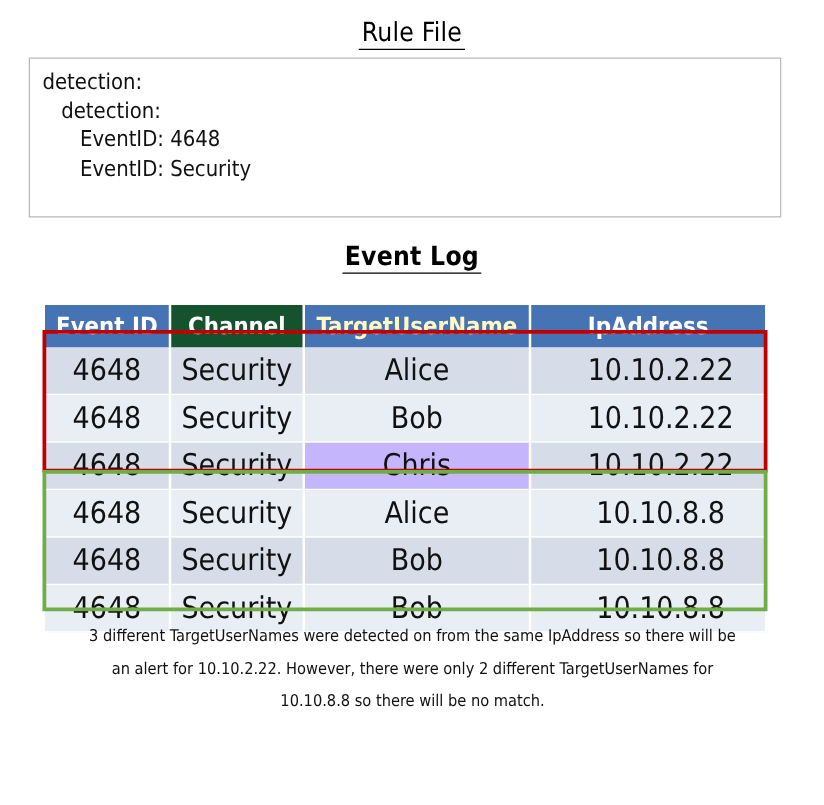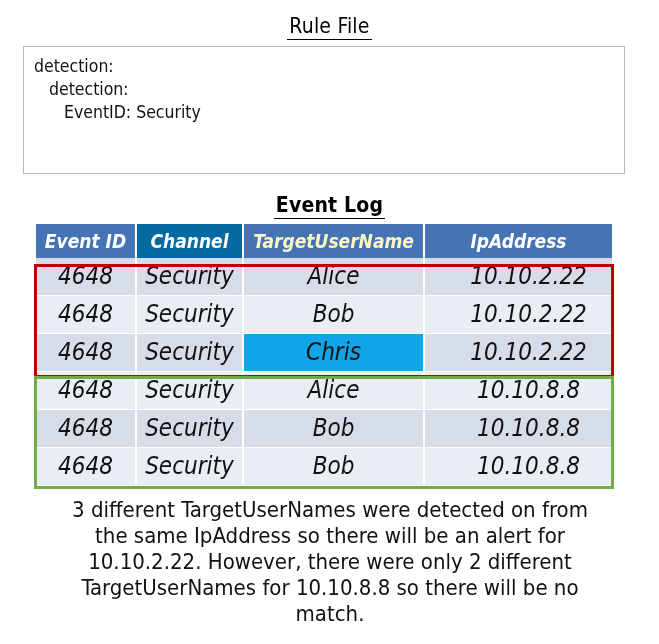--- a/index.html
+++ b/index.html
@@ -56,23 +56,22 @@
     font-size: 17.5px;
     line-height: 23.2px;
     white-space: pre;
     color: #111;
   }
 
   
   .table-wrap {
     position: absolute;
     left: 36px;
-    top: 224px;
+    top: 244px;
     width: 576px;
-    font-style: italic;
   }
   table.evlog {
     border-collapse: collapse;
     width: 576px;
     table-layout: fixed;
   }
   table.evlog th {
     background: #4573b4;
     color: #ffffff;
     font-size: 19px;
@@ -128,77 +127,78 @@
     border: 3px solid #70ad47;
   }
 
   
   .caption {
     position: absolute;
     left: 70px;
     top: 497px;
     width: 520px;
     text-align: center;
-    font-size: 22px;
+    font-size: 13px;
     line-height: 26px;
     color: #111;
   }
 </style>
 </head>
 <body>
 
 <div class="page">
 
   <div class="section-title" id="title-rule-file">
     <span>Rule File</span>
   </div>
 
   <div class="rule-box" style="border-color: rgb(185, 185, 185);">
     <div class="rule-line">detection:</div>
     <div class="rule-line">   detection:</div>
+    <div class="rule-line">      EventID: 4648</div>
     <div class="rule-line">      EventID: Security</div>
   </div>
 
   <div class="section-title" id="title-event-log">
     <span>Event Log</span>
   </div>
 
   <div class="table-wrap">
     <table class="evlog">
       <colgroup>
         <col class="col-eventid">
         <col class="col-channel">
         <col class="col-username">
         <col class="col-ipaddress">
       </colgroup>
       <thead>
         <tr>
           <th style="background: rgb(69, 115, 180); color: rgb(255, 255, 255);">Event ID</th>
-          <th style="background: #0369a1; color: rgb(255, 255, 255);">Channel</th>
+          <th style="background: #14532d; color: rgb(255, 255, 255);">Channel</th>
           <th style="background: rgb(69, 115, 180); color: #fef9c3;">TargetUserName</th>
           <th style="background: rgb(69, 115, 180); color: rgb(255, 255, 255);">IpAddress</th>
         </tr>
       </thead>
       <tbody>
         <tr class="band-dark">
           <td style="background: rgb(214, 220, 232);">4648</td>
           <td style="background: rgb(214, 220, 232);">Security</td>
           <td style="background: rgb(214, 220, 232);">Alice</td>
           <td style="background: rgb(214, 220, 232);">10.10.2.22</td>
         </tr>
         <tr class="band-light">
           <td style="background: rgb(233, 237, 244);">4648</td>
           <td style="background: rgb(233, 237, 244);">Security</td>
           <td style="background: rgb(233, 237, 244);">Bob</td>
           <td style="background: rgb(233, 237, 244);">10.10.2.22</td>
         </tr>
         <tr class="band-dark">
           <td style="background: rgb(214, 220, 232);">4648</td>
           <td style="background: rgb(214, 220, 232);">Security</td>
-          <td style="background: #0ea5e9;">Chris</td>
+          <td style="background: #c4b5fd;">Chris</td>
           <td style="background: rgb(214, 220, 232);">10.10.2.22</td>
         </tr>
         <tr class="band-light">
           <td style="background: rgb(233, 237, 244);">4648</td>
           <td style="background: rgb(233, 237, 244);">Security</td>
           <td style="background: rgb(233, 237, 244);">Alice</td>
           <td style="background: rgb(233, 237, 244);">10.10.8.8</td>
         </tr>
         <tr class="band-dark">
           <td style="background: rgb(214, 220, 232);">4648</td>

